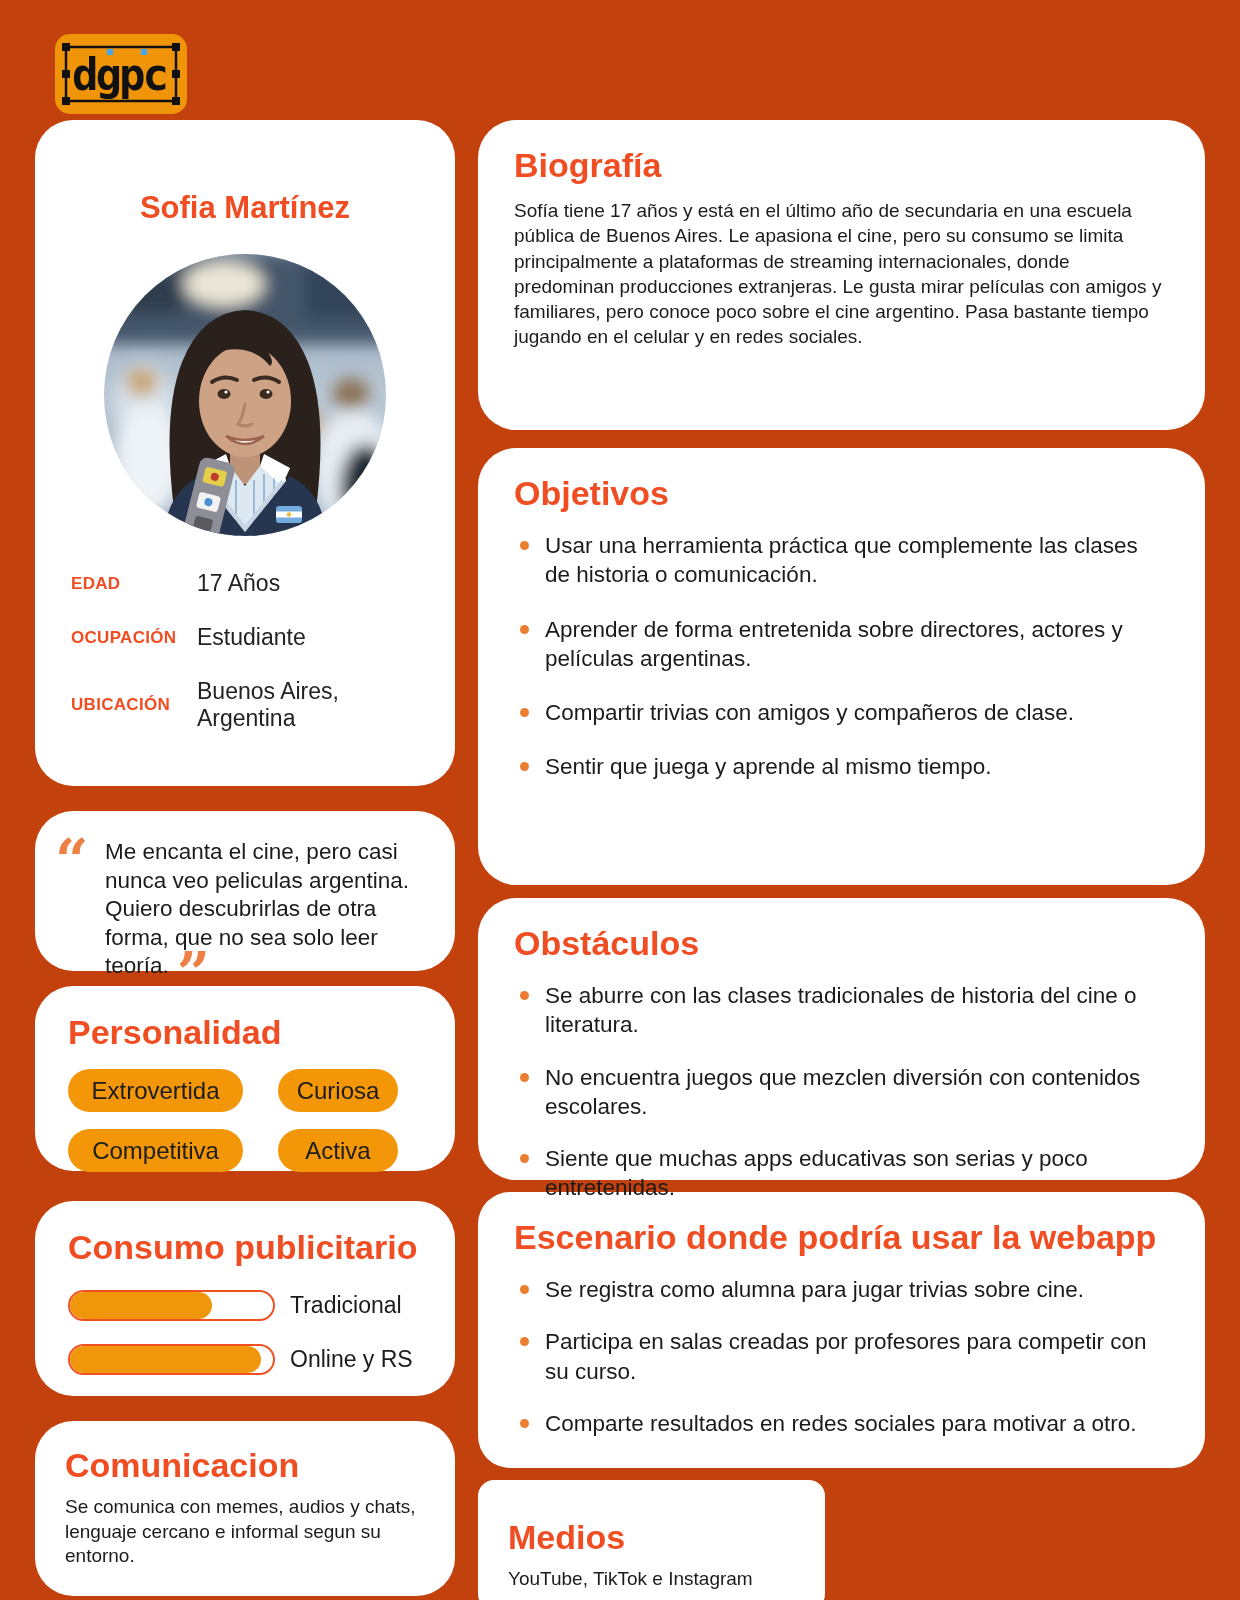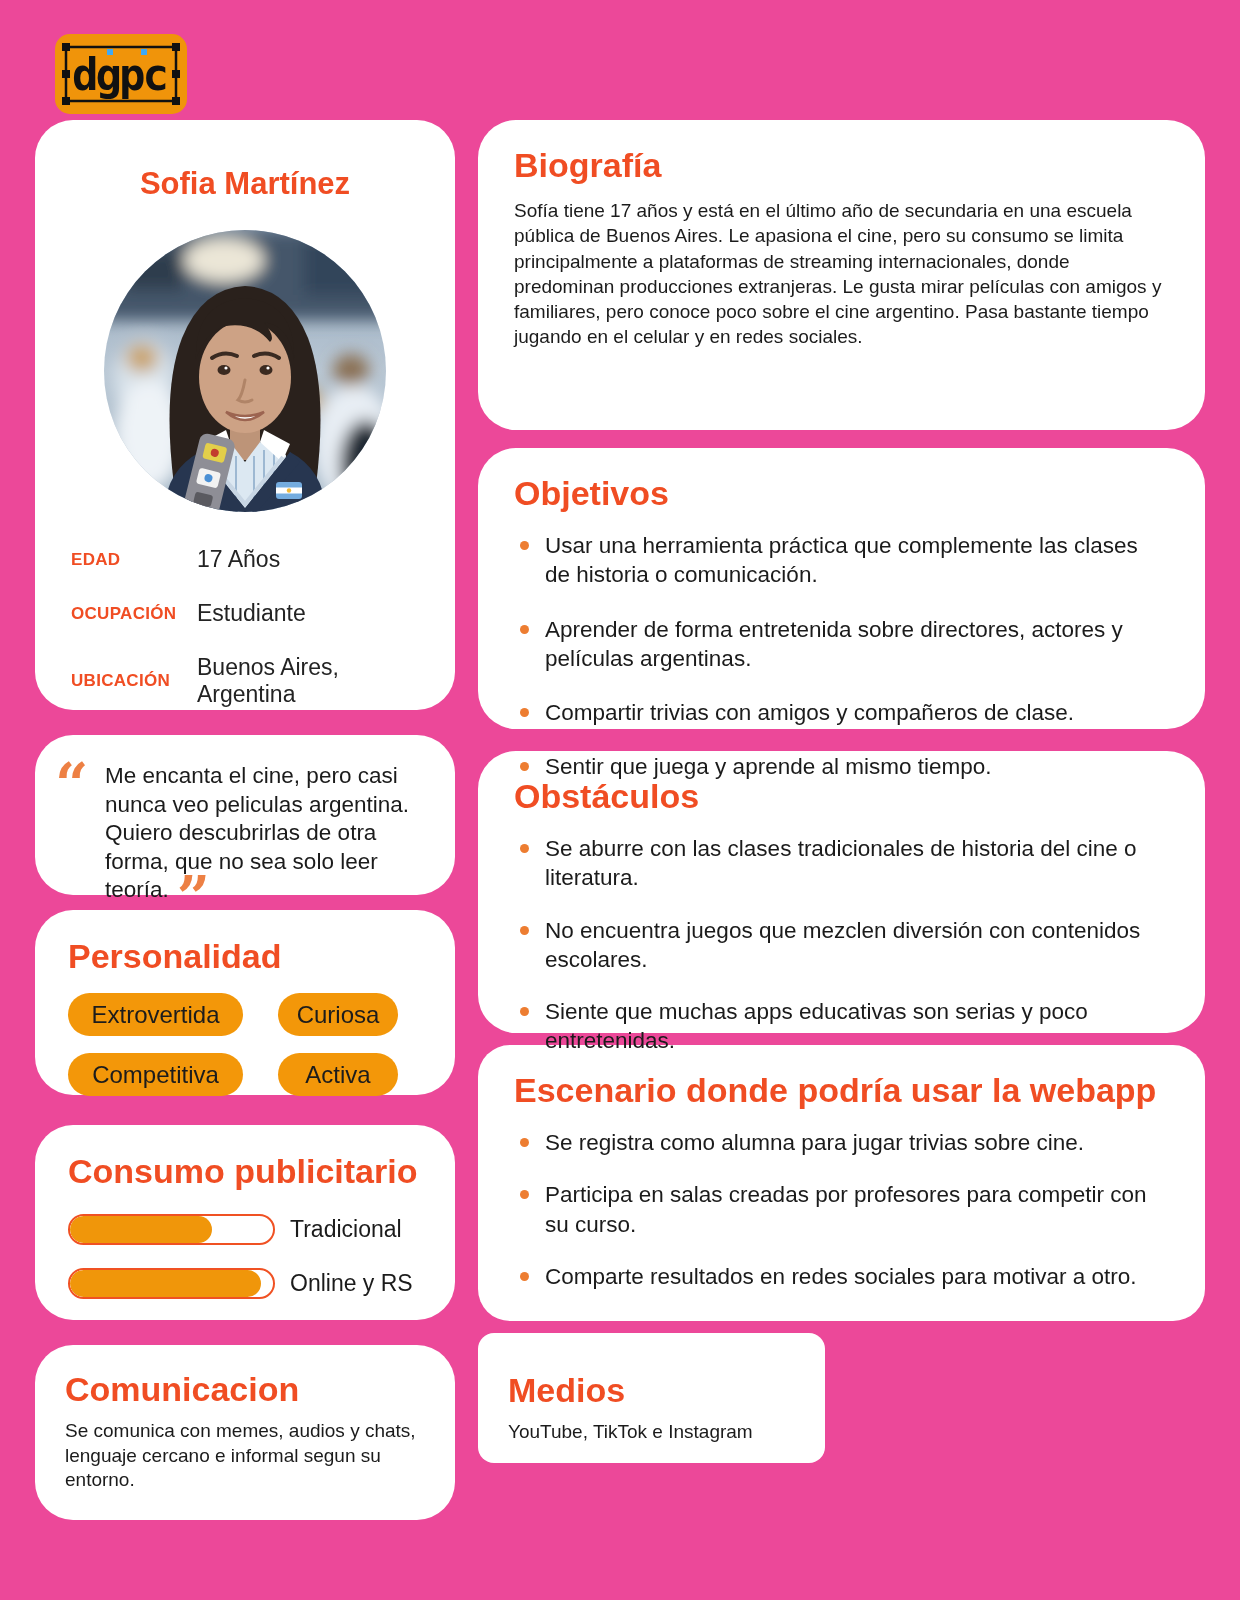--- a/index.html
+++ b/index.html
@@ -1,33 +1,33 @@
 <!DOCTYPE html>
 <html><head>
 <meta charset="utf-8">
 <style>
   html,body{margin:0;padding:0;}
   .page{
     position:relative; width:1240px; height:1600px;
-    background:#ec4899; overflow:hidden;
+    background:#c2410c; overflow:hidden;
     font-family:"Liberation Sans", sans-serif; color:#1d1d1f;
   }
   
   .header{display:flex; align-items:center; padding:26px 0 0 55px; height:96px;}
   .logo{width:132px; height:80px; flex:none;}
   .page-title{color:#ffffff; font-size:41px; font-weight:bold; margin-left:30px; letter-spacing:.4px;}
 
   
   .columns{position:absolute; top:120px; left:35px; right:35px; display:flex; gap:23px; align-items:flex-start;}
   .col-left{flex:0 0 420px; width:420px;}
   .col-right{flex:1;}
   .card{background:#fff; border-radius:38px; box-sizing:border-box;}
 
   
-  .profile-card{height:590px; padding-top:46px; text-align:center;}
+  .profile-card{height:666px; padding-top:70px; text-align:center;}
   .profile-name{color:#F04D23; font-size:31px; font-weight:bold;}
   .avatar-wrap{width:282px; height:282px; margin:28px auto 0; border-radius:50%; overflow:hidden;}
   .profile-fields{margin-top:34px; padding:0 36px; text-align:left;}
   .field-row{display:flex; align-items:center; margin-bottom:27px;}
   .field-label{color:#F04D23; font-weight:bold; font-size:17px; width:126px; flex:none; letter-spacing:.3px;}
   .field-value{font-size:23px; color:#232323;}
 
   
   .quote-card{height:160px; margin-top:25px; position:relative; padding:27px 26px 0 70px;}
   .qmark{color:#ED8044; font-family:"DejaVu Serif", serif; font-weight:bold; line-height:0;}
@@ -52,22 +52,22 @@
   .bar-fill{height:100%; background:#F0960A; border-radius:14px;}
   .bar-label{margin-left:15px; font-size:23px; color:#1b1b1b;}
 
   
   .comunicacion-card{height:175px; margin-top:25px; padding:25px 30px 0;}
   .body-text{margin:10px 0 0; font-size:19px; line-height:1.3; color:#1b1b1b;}
 
   
   .bio-card{height:310px; padding:26px 36px 0;}
   .bio-card .body-text{margin-top:13px; line-height:1.33;}
-  .objetivos-card{height:281px; margin-top:18px; padding:26px 36px 0;}
-  .obstaculos-card{height:282px; margin-top:22px; padding:26px 36px 0;}
+  .objetivos-card{height:437px; margin-top:18px; padding:26px 36px 0;}
+  .obstaculos-card{height:282px; margin-top:13px; padding:26px 36px 0;}
   .escenario-card{height:276px; margin-top:12px; padding:26px 36px 0;border-radius:32px;}
   .medios-card{height:130px; width:347px; margin-top:12px; padding:38px 30px 0; border-radius:16px;}
 
   .bullet-list{margin-top:18px;}
   .bullet-item{display:flex; font-size:22.5px; line-height:1.3; color:#1b1b1b;}
   .objetivos-card .bullet-item{margin-bottom:25px;}
   .obstaculos-card .bullet-item{margin-bottom:23px;}
   .escenario-card .bullet-item{margin-bottom:23px;}
   .dot{width:9px; height:9px; border-radius:50%; background:#ED7D31; margin:10px 16px 0 6px; flex:none;}
 

